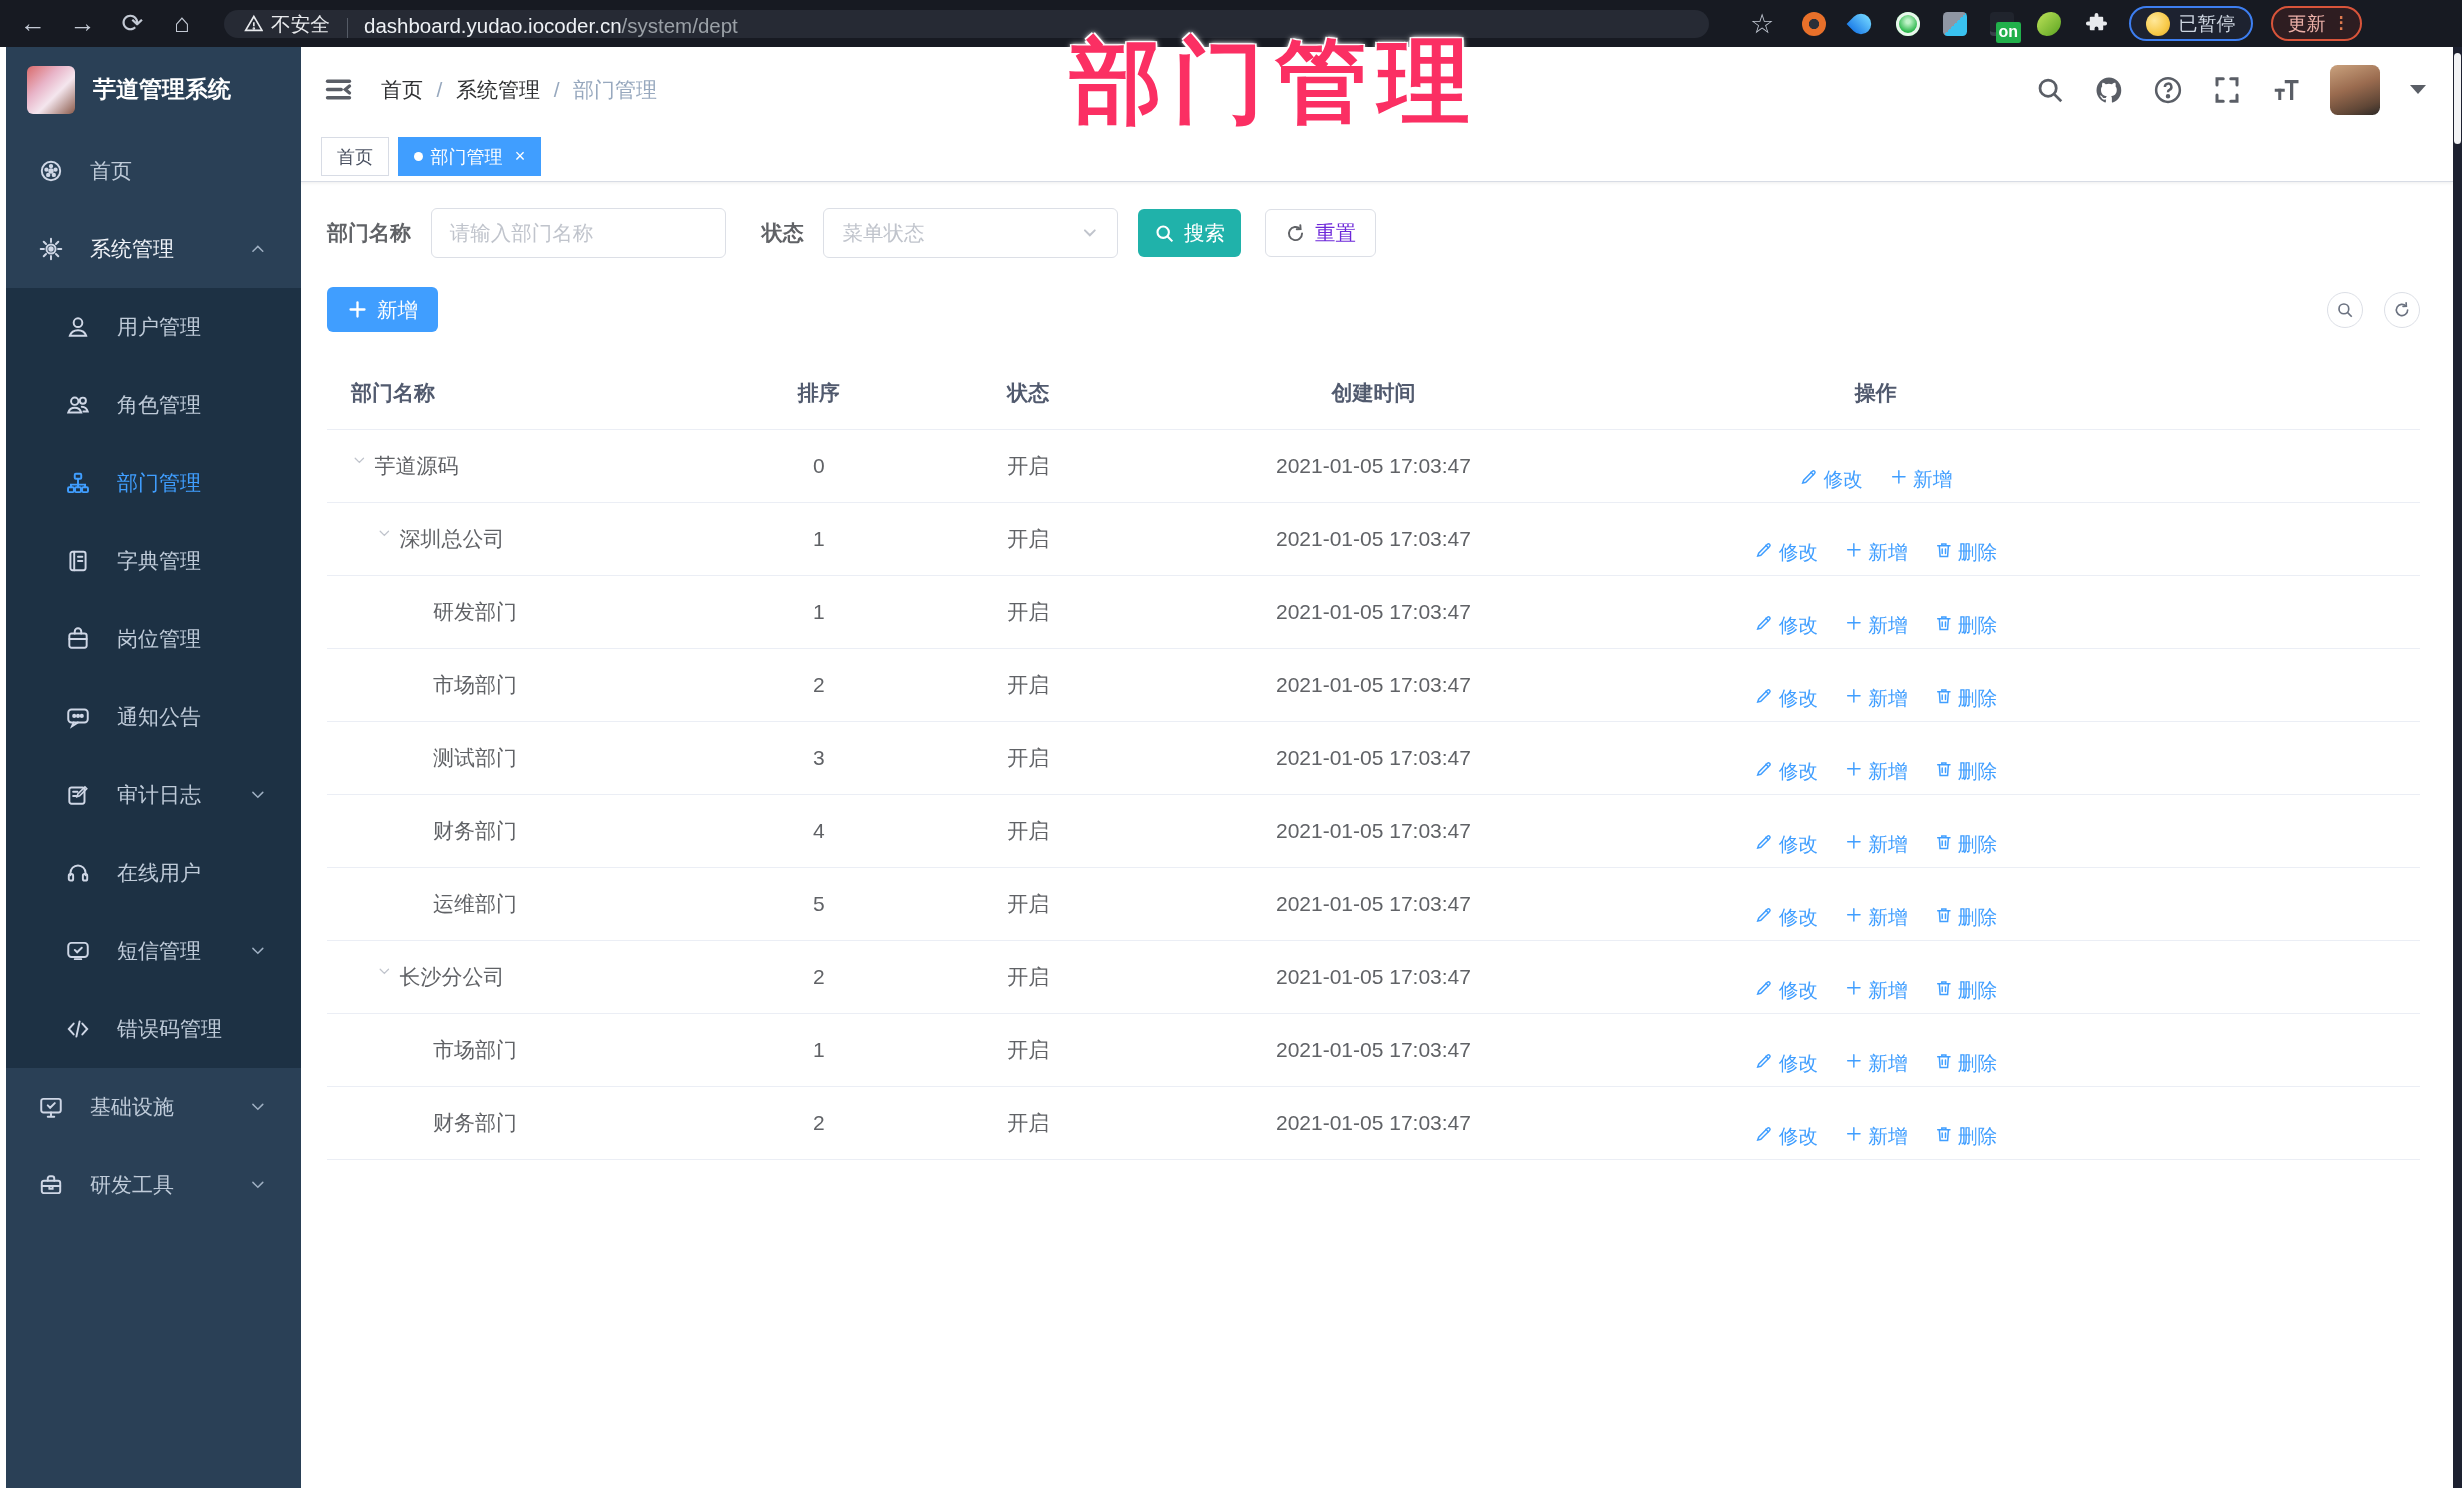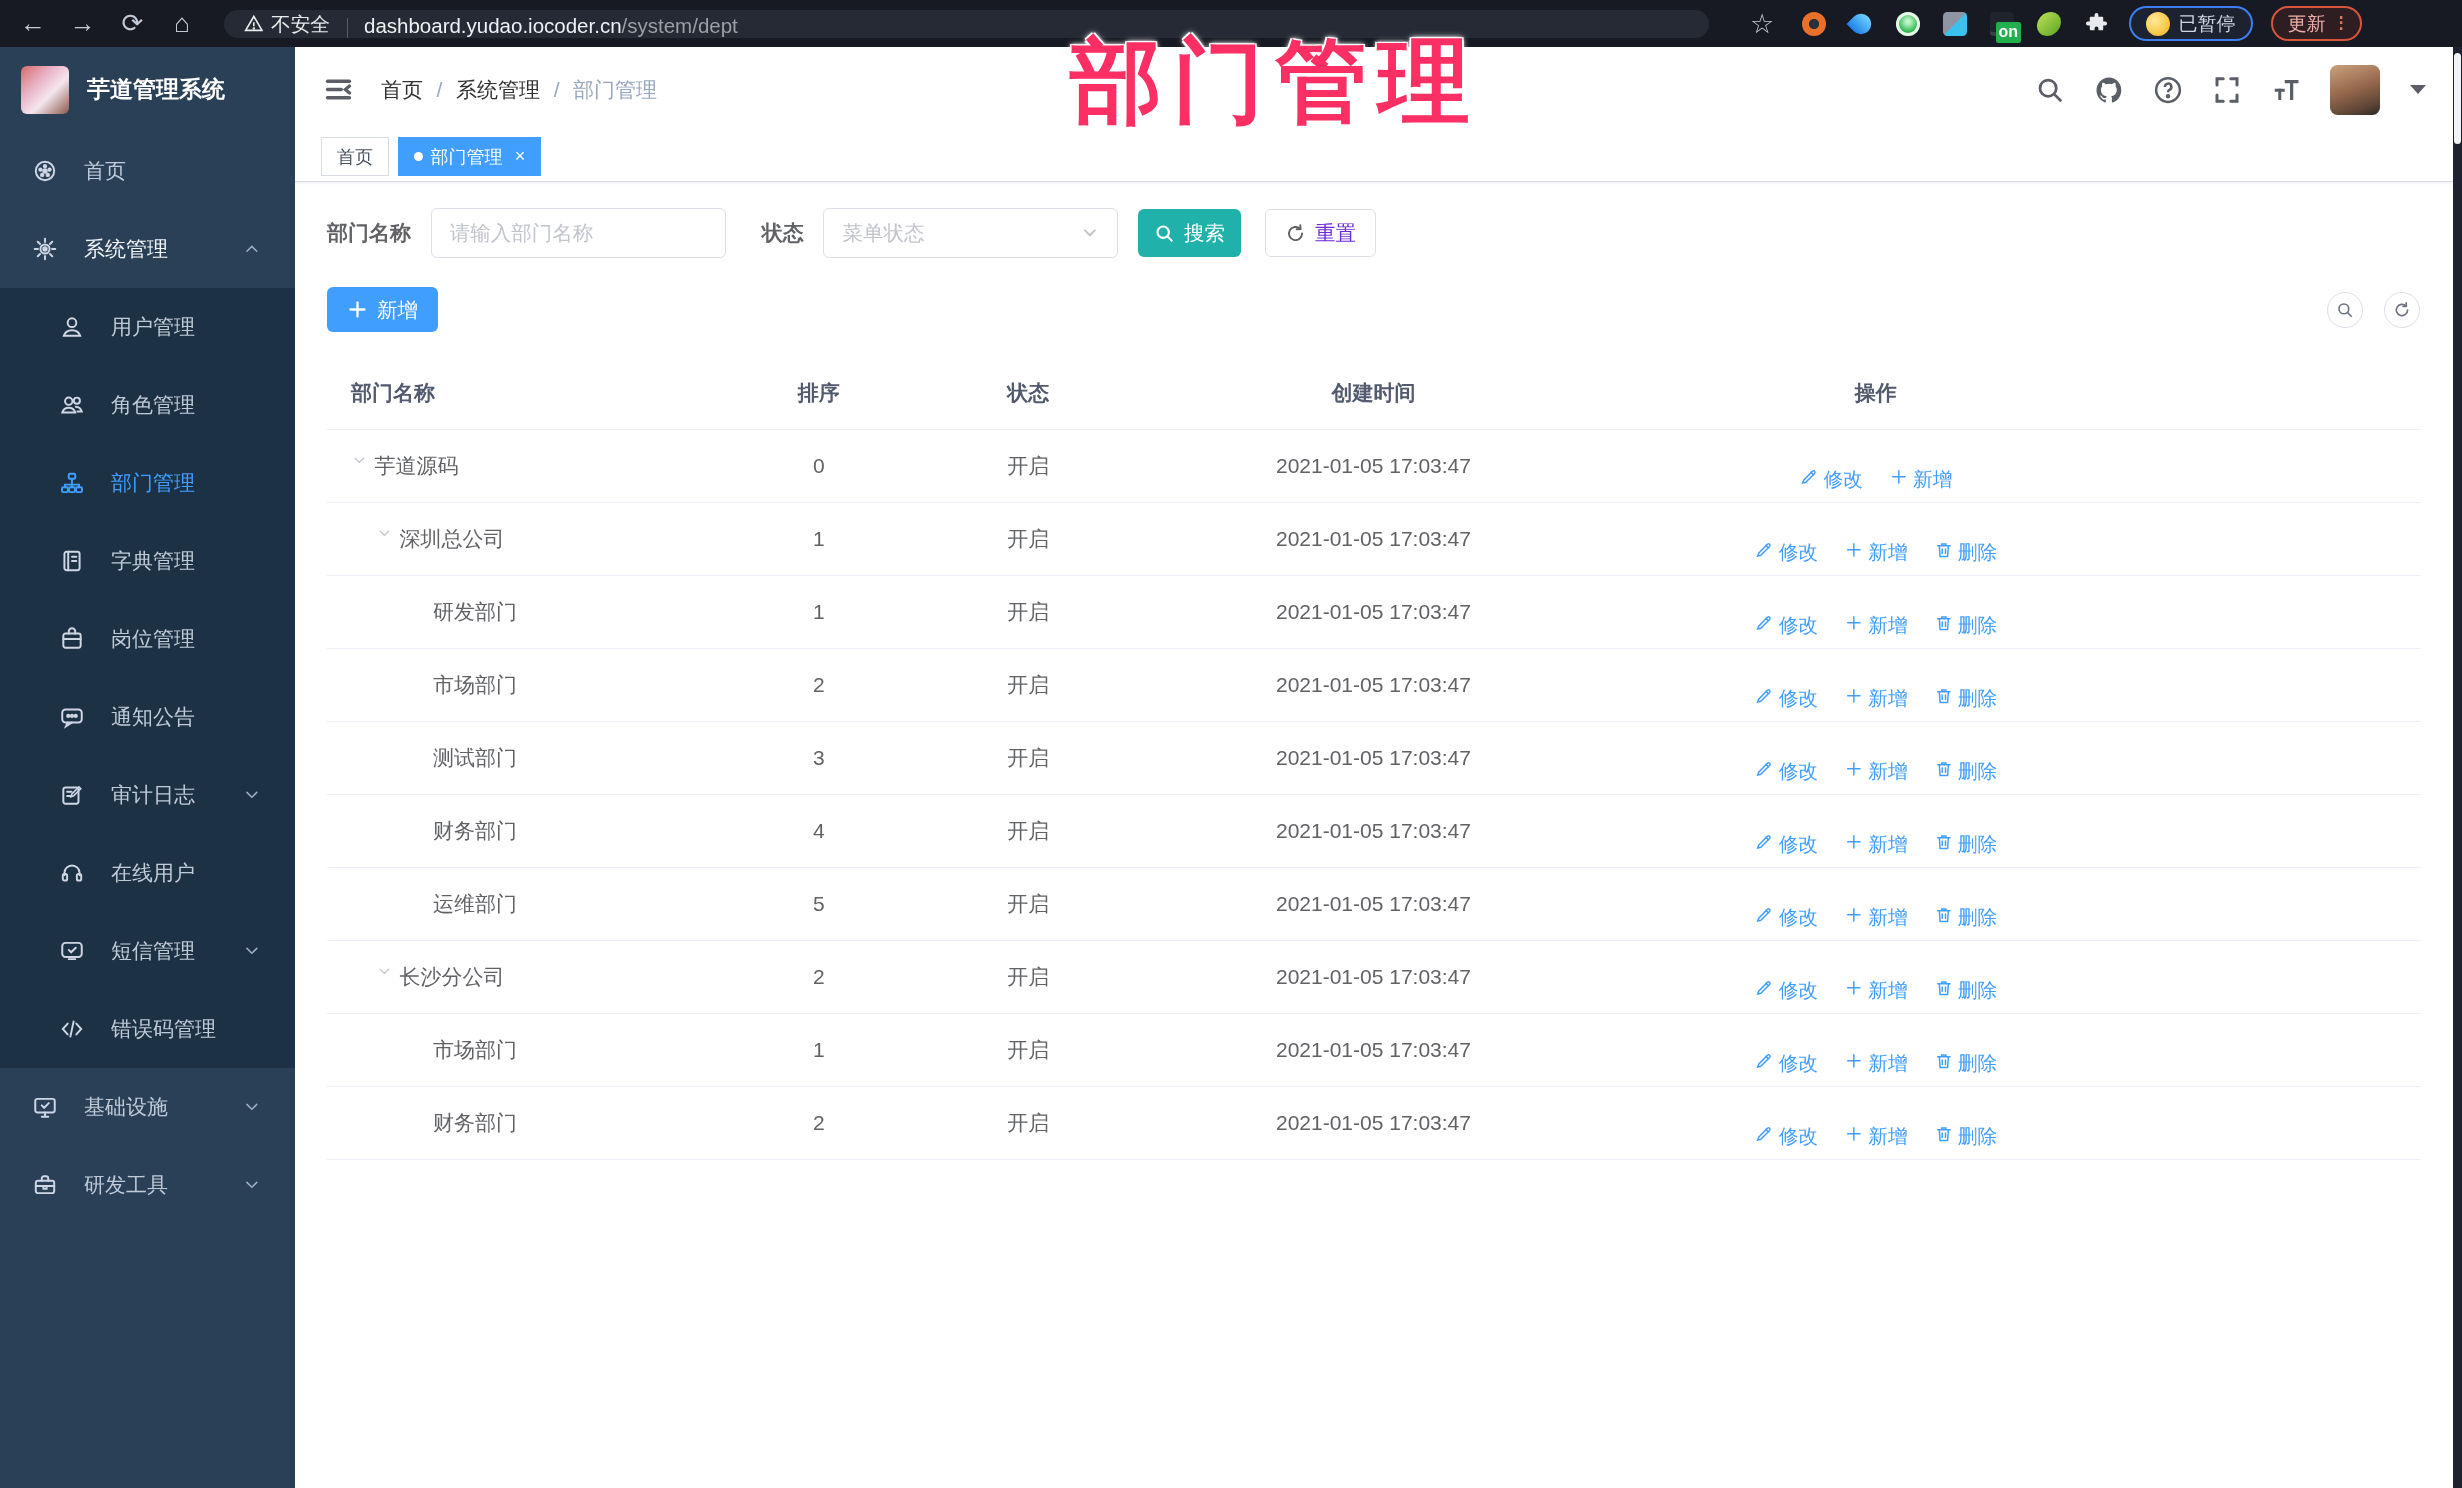--- a/index.html
+++ b/index.html
@@ -23,21 +23,21 @@
   .chip.profile { border:2.3px solid #3d7ef0; background:#1d2230; color:#cdd5e0; }
   .chip.update { border:2.3px solid #d8543a; background:#2e1d21; color:#e9aea6; gap:12px; }
   .emoji { width:24px; height:24px; border-radius:50%; background:radial-gradient(circle at 35% 35%, #ffe89a, #f7c948 60%, #e0a82e); flex:0 0 auto; }
   .vdots { color:#e07b4f; font-size:23px; letter-spacing:0; line-height:0.55; text-align:center; }
 
   
   .annotation { position:absolute; left:1070px; top:19.7px; z-index:50; font-size:92px; font-weight:700; letter-spacing:10.6px; color:#fb2f63;
     text-shadow:0 0 2.3px #fff,0 0 4.5px #fff,0 0 7.6px #fff,1.5px 1.5px 0 #fff,-1.5px -1.5px 0 #fff,1.5px -1.5px 0 #fff,-1.5px 1.5px 0 #fff; }
 
   
-  .sidebar { position:absolute; left:0; top:47px; width:295px; height:1441px; background:#2a4056; z-index:4; }
+  .sidebar { position:absolute; left:6px; top:47px; width:295px; height:1441px; background:#2a4056; z-index:4; }
   .logo-row { height:85px; display:flex; align-items:center; gap:18px; padding:0 21px; }
   .logo-img { width:48px; height:48px; border-radius:6px; background:linear-gradient(135deg,#d96a6a 0%,#e8b4c8 35%,#f4e6ee 60%,#8a5a4a 100%); flex:0 0 auto; }
   .logo-title { color:#ffffff; font-size:23px; font-weight:700; white-space:nowrap; }
   .menu { display:flex; flex-direction:column; }
   .mi { height:78px; display:flex; align-items:center; gap:26px; padding-left:32px; color:#bfcbd9; font-size:21px; cursor:pointer; }
   .mi .ico { width:26px; height:26px; color:#cfd7e6; flex:0 0 auto; }
   .mi .lbl { flex:1; white-space:nowrap; }
   .mi .arrow { width:19.7px; height:19.7px; margin-right:33px; color:#9fb0c3; }
   .submenu { background:#1d3144; }
   .submenu .mi { padding-left:59px; }

